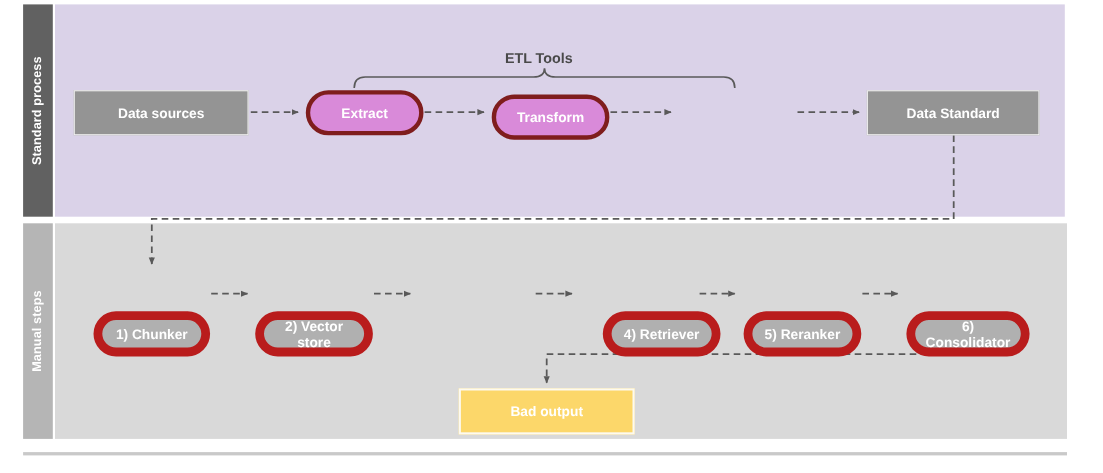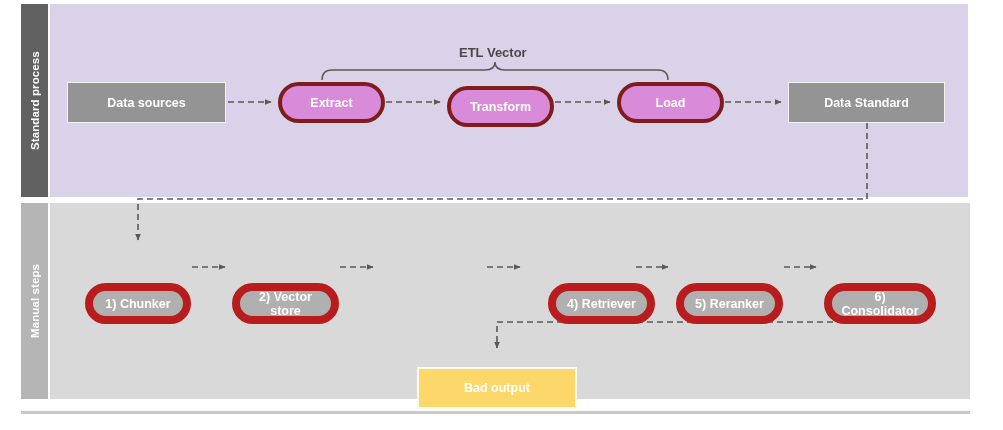--- a/index.html
+++ b/index.html
@@ -162,42 +162,41 @@
       <line x1="487" y1="267" x2="520" y2="267" marker-end="url(#arrowhead)"></line>
       <line x1="636" y1="267" x2="668" y2="267" marker-end="url(#arrowhead)"></line>
       <line x1="784" y1="267" x2="816" y2="267" marker-end="url(#arrowhead)"></line>
 
       <path d="M880,289 L880,322 L497,322 L497,348" marker-end="url(#arrowhead)"></path>
     </g>
 
     <path fill="none" stroke="#595959" stroke-width="1.5" d="M322,80 Q322,70 332,70 L485,70 Q495,70 495,62 Q495,70 505,70 L658,70 Q668,70 668,80"></path>
   </svg>
 
-  <div class="bracket-label" style="left:459px; top:45px;">ETL Vector</div>
+  <div class="bracket-label" style="left:459px; top:45px;">ETL Tools</div>
 
   <div class="node rect" style="left:67px; top:82px; width:159px; height:41px;">Data sources</div>
 
   <div class="node pill-pink" style="left:278px; top:82px; width:107px; height:41px;">Extract</div>
 
   <div class="node pill-pink" style="left:447px; top:86px; width:107px; height:41px;">Transform</div>
 
-  <div class="node pill-pink" style="left:617px; top:82px; width:107px; height:41px;">Load</div>
 
   <div class="node rect" style="left:788px; top:82px; width:157px; height:41px;">Data Standard</div>
 
   <div class="node pill-gray" style="left:85px; top:247px; width:106px; height:41px;">1) Chunker</div>
 
   <div class="node pill-gray" style="left:232px; top:247px; width:107px; height:41px;">2) Vector
 store</div>
 
 
   <div class="node pill-gray" style="left:548px; top:247px; width:107px; height:41px;">4) Retriever</div>
 
   <div class="node pill-gray" style="left:676px; top:247px; width:107px; height:41px;">5) Reranker</div>
 
   <div class="node pill-gray" style="left:824px; top:247px; width:112px; height:41px;">6)
 Consolidator</div>
 
-  <div class="node yellow" style="left:417px; top:353px; width:160px; height:42px;margin-top:14px;">Bad output</div>
+  <div class="node yellow" style="left:417px; top:353px; width:160px; height:42px;">Bad output</div>
 
   <div class="bottom-rule"></div>
 
 </div>
 
 </body></html>

